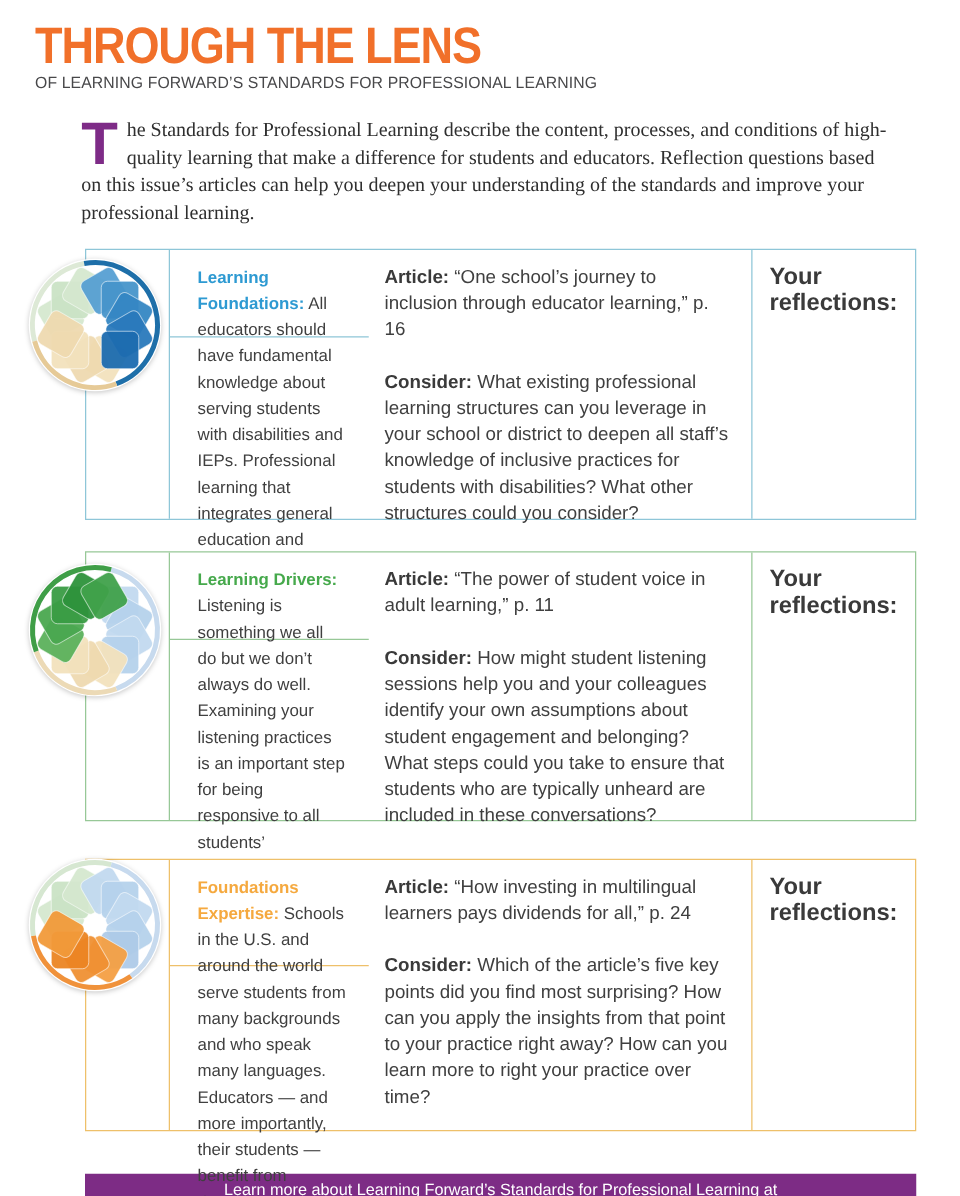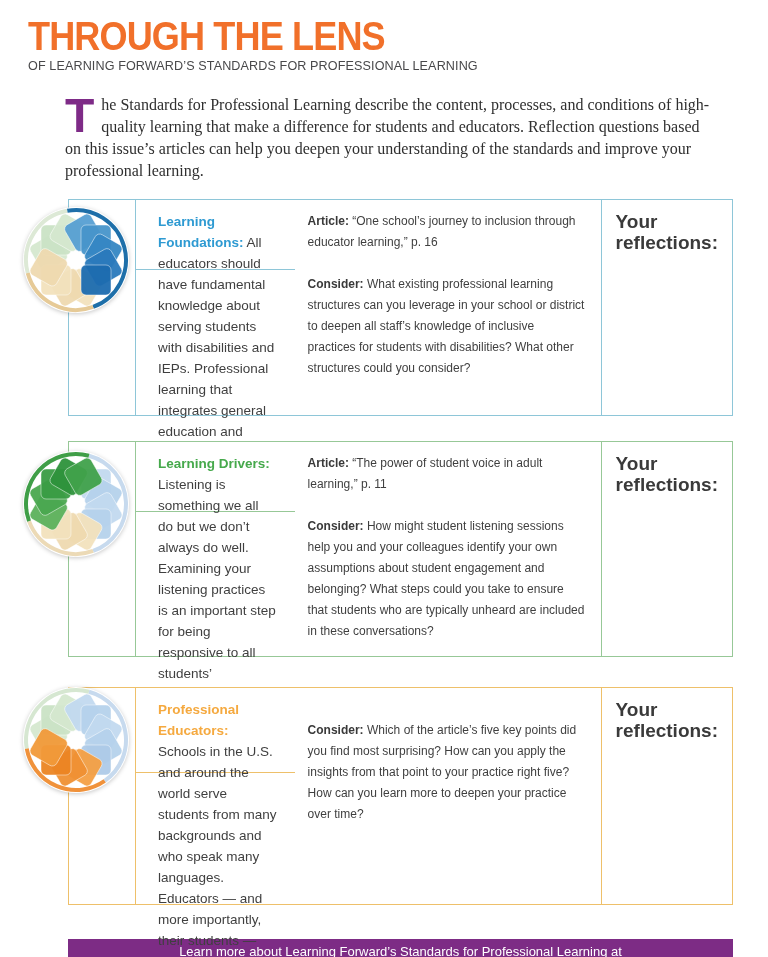--- a/index.html
+++ b/index.html
@@ -41,21 +41,21 @@
     box-sizing:border-box;border-bottom:1px solid var(--bc);
     padding:11px 18px 8px 22px;font-size:13.5px;line-height:21px;
   }
   .s1 .sec-header{height:70px;}
   .s2 .sec-header{height:70px;}
   .s3 .sec-header{height:85px;}
   .hlabel{font-weight:700;}
   .sec-body{display:flex;flex:1;min-height:0;}
   .col-article{
     width:307px;box-sizing:border-box;border-right:1px solid var(--bc);
-    padding:11px 16px 12px 13px;font-size:12px;line-height:21px;
+    padding:11px 16px 12px 13px;font-size:15px;line-height:21px;
   }
   .col-article p{margin:0;}
   .col-article .consider{margin-top:21px;}
   .col-reflect{flex:1;padding:11px 14px;font-size:19px;line-height:21px;}
   .blabel{font-weight:700;color:#3a3a3a;}
   
   .wheel{position:absolute;left:-48px;width:110px;height:110px;z-index:2;}
   .s1 .wheel{top:5px;}
   .s2 .wheel{top:7px;}
   .s3 .wheel{top:-3px;}
@@ -170,27 +170,29 @@
         <rect x="60" y="60" width="30" height="30" rx="5" fill="#f09133" stroke="rgba(255,255,255,0.6)" stroke-width="0.8" opacity="0.95" transform="rotate(60 55 55)"></rect>
         <rect x="60" y="60" width="30" height="30" rx="5" fill="#ec8523" stroke="rgba(255,255,255,0.6)" stroke-width="0.8" opacity="0.95" transform="rotate(90 55 55)"></rect>
         <rect x="60" y="60" width="30" height="30" rx="5" fill="#f29a3a" stroke="rgba(255,255,255,0.6)" stroke-width="0.8" opacity="0.95" transform="rotate(120 55 55)"></rect>
         <path d="M 5.76 63.68 A 50 50 0 0 1 67.94 6.70" fill="none" stroke="#d6e7d1" stroke-width="4"></path>
         <path d="M 67.94 6.70 A 50 50 0 0 1 83.68 95.96" fill="none" stroke="#c7daee" stroke-width="4"></path>
         <path d="M 83.68 95.96 A 50 50 0 0 1 5.76 63.68" fill="none" stroke="#f0923b" stroke-width="4"></path>
       </svg></div>
   <div class="strip"></div>
   <div class="content">
     <div class="sec-header">
-      <span class="hlabel" style="color: rgb(245, 169, 63);">Professional Educators:</span>
+      <span class="hlabel" style="color: rgb(245, 169, 63);">Foundations Expertise:</span>
       <span>Schools in the U.S. and around the world serve students from many backgrounds and who speak many languages. Educators — and more importantly, their students — benefit from developing knowledge about effective instructional educators for multilingual learners.</span>
     </div>
     <div class="sec-body">
       <div class="col-article">
+        <p class="article"><span class="blabel">Article:</span>
+          <span>“How investing in multilingual learners pays dividends for all,” p. 24</span></p>
         <p class="consider"><span class="blabel">Consider:</span>
-          <span>Which of the article’s five key points did you find most surprising? How can you apply the insights from that point to your practice right five? How can you learn more to deepen your practice over time?</span></p>
+          <span>Which of the article’s five key points did you find most surprising? How can you apply the insights from that point to your practice right away? How can you learn more to right your practice over time?</span></p>
       </div>
       <div class="col-reflect">
         <span class="blabel">Your reflections:</span>
       </div>
     </div>
   </div>
 </section>
 
 <footer class="banner" style="background-color: rgb(125, 44, 133);">
   <div>Learn more about Learning Forward’s Standards for Professional Learning at</div>

